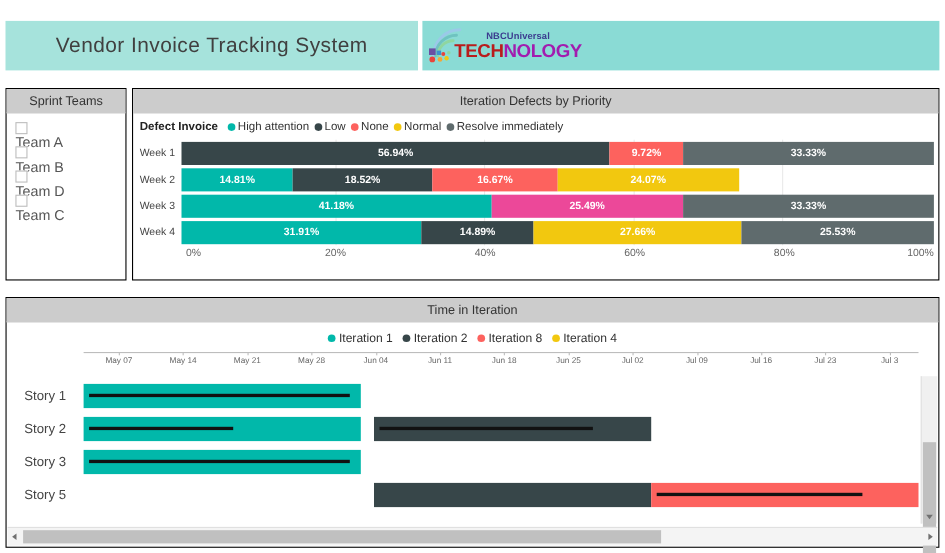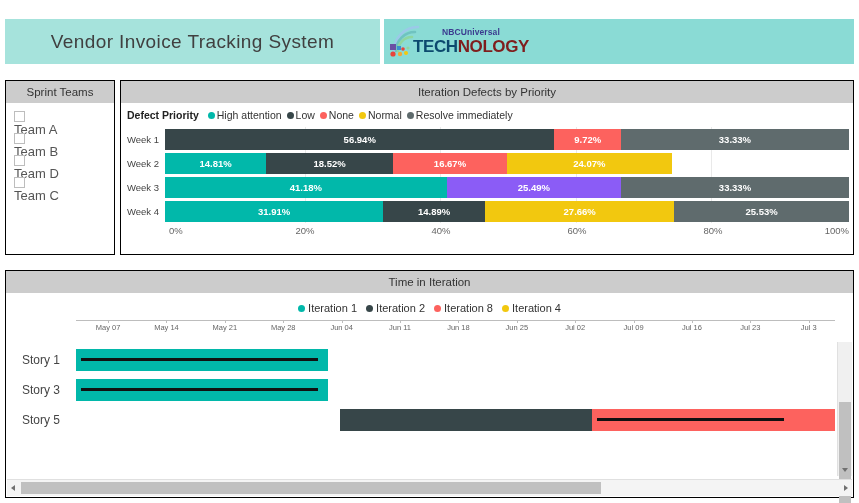--- a/index.html
+++ b/index.html
@@ -27,22 +27,22 @@
   }
   .logo{position:relative;width:140px;height:36px;}
   .logo svg{position:absolute;left:0;top:0;}
   .logo-top{
     position:absolute;left:58px;top:3px;font-size:8.5px;font-weight:bold;color:#3B3B8F;
     letter-spacing:.1px;
   }
   .logo-bottom{
     position:absolute;left:29px;top:13px;font-size:17px;font-weight:bold;letter-spacing:-.4px;
   }
-  .logo-bottom .t1{color:#0c4a6e;}
-  .logo-bottom .t2{color:#7f1d1d;}
+  .logo-bottom .t1{color:#b91c1c;}
+  .logo-bottom .t2{color:#a21caf;}
 
   
   .panel{position:absolute;background:#fff;border:1px solid #000000;box-sizing:border-box;}
   .panel-head{
     height:21px;background:#CCCCCC;color:#333;font-size:11.5px;
     display:flex;align-items:center;justify-content:center;
     border-bottom:1px solid #CCC;
   }
 
   
@@ -168,21 +168,21 @@
       <div class="slicer-item">
         <span class="cb"></span>
         <span>Team C</span>
       </div>
     </div>
   </div>
 
   <div class="panel defects">
     <div class="panel-head">Iteration Defects by Priority</div>
     <div class="legend">
-      <span class="ltitle">Defect Priority</span>
+      <span class="ltitle">Defect Invoice</span>
       <span class="litem">
         <span class="dot" style="background: rgb(1, 184, 170);"></span>
         <span>High attention</span>
       </span>
       <span class="litem">
         <span class="dot" style="background: rgb(55, 70, 73);"></span>
         <span>Low</span>
       </span>
       <span class="litem">
         <span class="dot" style="background: rgb(253, 98, 94);"></span>
@@ -219,21 +219,21 @@
             <div class="seg" style="width: 14.81%; background: rgb(1, 184, 170);">14.81%</div>
             <div class="seg" style="width: 18.52%; background: rgb(55, 70, 73);">18.52%</div>
             <div class="seg" style="width: 16.67%; background: rgb(253, 98, 94);">16.67%</div>
             <div class="seg" style="width: 24.07%; background: rgb(242, 200, 15);">24.07%</div>
           </div>
         </div>
         <div class="brow">
           <div class="blabel">Week 3</div>
           <div class="btrack">
             <div class="seg" style="width: 41.18%; background: rgb(1, 184, 170);">41.18%</div>
-            <div class="seg" style="width: 25.49%; background: #8b5cf6;">25.49%</div>
+            <div class="seg" style="width: 25.49%; background: #ec4899;">25.49%</div>
             <div class="seg" style="width: 33.33%; background: rgb(95, 107, 109);">33.33%</div>
           </div>
         </div>
         <div class="brow">
           <div class="blabel">Week 4</div>
           <div class="btrack">
             <div class="seg" style="width: 31.91%; background: rgb(1, 184, 170);">31.91%</div>
             <div class="seg" style="width: 14.89%; background: rgb(55, 70, 73);">14.89%</div>
             <div class="seg" style="width: 27.66%; background: rgb(242, 200, 15);">27.66%</div>
             <div class="seg" style="width: 25.53%; background: rgb(95, 107, 109);">25.53%</div>
@@ -302,20 +302,29 @@
         </div>
       <div class="grows" id="gantt-rows">
           <div class="grow">
             <div class="gl">Story 1</div>
             <div class="gtrack">
               <div class="gbar" style="left: 0%; width: 33.2%; background: rgb(1, 184, 170);"></div>
               <div class="gprog" style="left: 0.664%; width: 31.2346%;"></div>
             </div>
           </div>
           <div class="grow">
+            <div class="gl">Story 2</div>
+            <div class="gtrack">
+              <div class="gbar" style="left: 0%; width: 33.2%; background: rgb(1, 184, 170);"></div>
+              <div class="gprog" style="left: 0.664%; width: 17.2109%;"></div>
+              <div class="gbar" style="left: 34.8%; width: 33.2%; background: rgb(55, 70, 73);"></div>
+              <div class="gprog" style="left: 35.464%; width: 25.4976%;"></div>
+            </div>
+          </div>
+          <div class="grow">
             <div class="gl">Story 3</div>
             <div class="gtrack">
               <div class="gbar" style="left: 0%; width: 33.2%; background: rgb(1, 184, 170);"></div>
               <div class="gprog" style="left: 0.664%; width: 31.2346%;"></div>
             </div>
           </div>
           <div class="grow">
             <div class="gl">Story 5</div>
             <div class="gtrack">
               <div class="gbar" style="left: 34.8%; width: 33.2%; background: rgb(55, 70, 73);"></div>

